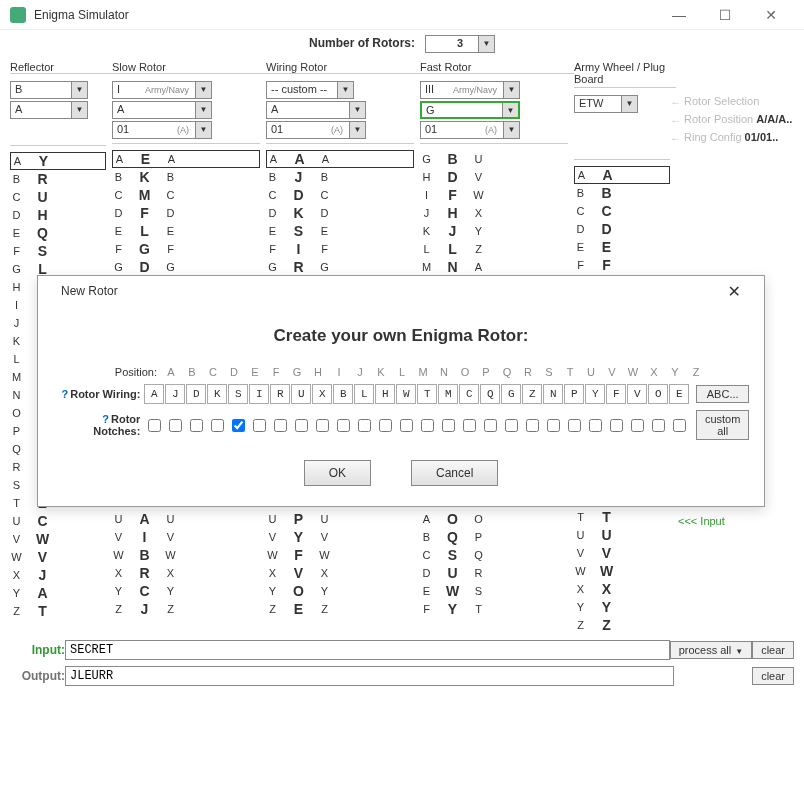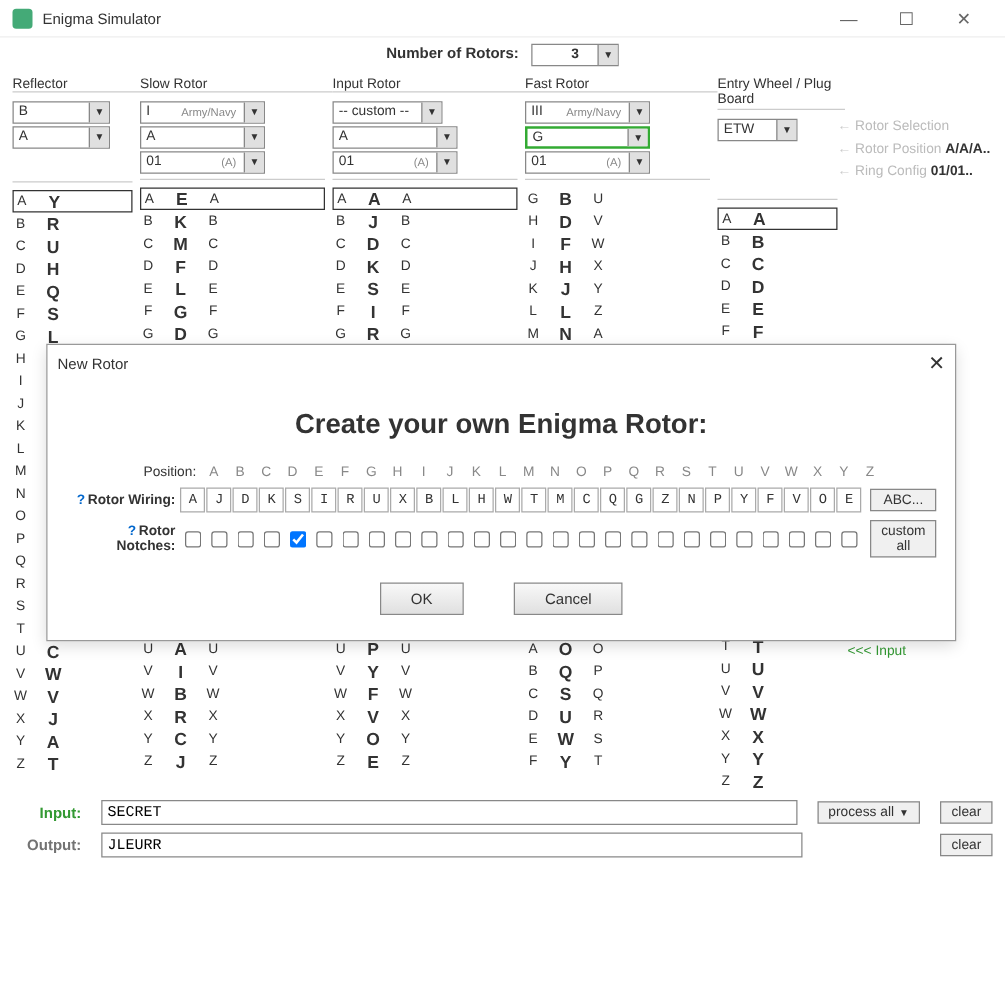--- a/index.html
+++ b/index.html
@@ -19,31 +19,31 @@
   .colhdr::after { content: ''; position: absolute; left: 0; right: -6px; top: 100%; height: 1px; background: #ccc; }
   .selrow { margin-bottom: 2px; }
   .selrow .sel { width: 78px; }
   .selrow .sel .sub { float: right; font-size: 9px; color: #888; margin-right: 18px; line-height: 14px;}
   hr.sep { border: none; border-top: 1px solid #ccc; margin: 4px 0; }
   .wiring { margin-top: 6px; font-family: 'Courier New', monospace; font-size: 11px; line-height: 18px; }
   .wrow { display: flex; align-items: center; height: 18px; }
   .wrow span { width: 13px; text-align: center; }
   .wrow .big { font-weight: bold; font-size: 14px; }
   .wrow.box { border: 1px solid #333; }
-  .bottom { display: flex; align-items: center; gap: 16px; margin-top: 6px; }
+  .bottom { display: flex; align-items: center; gap: 0; margin-top: 6px; }
   .bottom-label { width: 55px; text-align: right; font-weight: bold; }
   .bottom-input { flex: 1; border: 1px solid #888; height: 20px; padding: 2px 4px; font-family: 'Courier New', monospace; font-size: 12px; }
   .btn { border: 1px solid #888; background: #f0f0f0; padding: 2px 8px; font-size: 11px; }
   .btn .arrow2 { font-size: 8px; margin-left: 4px; }
   
   .dialog { position: absolute; left: 37px; top: 275px; width: 728px; border: 1px solid #999; background: #fff; box-shadow: 0 4px 12px rgba(0,0,0,0.15); }
-  .dlg-title { height: 30px; display: flex; align-items: center; padding: 0 8px; font-size: 12px; }
+  .dlg-title { height: 30px; display: flex; align-items: center; padding: 0 23px; font-size: 12px; }
   .dlg-close { margin-left: auto; font-size: 16px; }
   .dlg-body { padding: 20px 15px; }
-  .dlg-heading { text-align: center; font-size: 22px; font-weight: bold; margin-bottom: 20px; }
+  .dlg-heading { text-align: center; font-size: 17px; font-weight: bold; margin-bottom: 20px; }
   .dlg-row { display: flex; align-items: center; margin-bottom: 6px; }
   .dlg-row-label { width: 108px; text-align: right; font-size: 11px; padding-right: 4px; }
   .dlg-row-label .q { color: #06c; font-weight: bold; margin-right: 2px; }
   .dlg-cells { display: flex; gap: 0; }
   .dlg-cell { width: 20px; height: 20px; border: 1px solid #aaa; background: #fff; display: flex; align-items: center; justify-content: center; font-family: 'Courier New', monospace; font-size: 11px; margin-right: 1px; }
   .dlg-pos { width: 20px; text-align: center; font-size: 11px; color: #888; margin-right: 1px; }
   .dlg-chk { width: 20px; height: 14px; display: flex; align-items: center; justify-content: center; margin-right: 1px; }
   .dlg-chk input { margin: 0; }
   .dlg-sidebtn { margin-left: 6px; border: 1px solid #888; background: #f0f0f0; padding: 2px 6px; font-size: 11px; width: 60px; text-align: center; }
   .dlg-actions { display: flex; justify-content: center; gap: 40px; margin-top: 20px; }
@@ -403,21 +403,21 @@
             <span>Z</span>
             <span>&nbsp;</span>
             <span class="big">J</span>
             <span>&nbsp;</span>
             <span>Z</span>
           </div>
         </div>
     </div>
 
     <div class="col" style="flex:0 0 148px">
-      <div class="colhdr">Input Rotor</div>
+      <div class="colhdr">Wiring Rotor</div>
       <div style="height:4px"></div>
       <div class="selrow"><span class="sel" style="width:88px"><span>-- custom --</span><span class="arrow">▼</span></span></div>
       <div class="selrow"><span class="sel" style="width:100px"><span>A</span><span class="arrow">▼</span></span></div>
       <div class="selrow"><span class="sel" style="width:100px"><span>01</span><span class="sub">(A)</span><span class="arrow">▼</span></span></div>
       <hr class="sep">
       <div class="wiring" id="wire-middle">
           <div class="wrow box">
             <span>A</span>
             <span>&nbsp;</span>
             <span class="big">A</span>
@@ -789,21 +789,21 @@
             <span>F</span>
             <span>&nbsp;</span>
             <span class="big">Y</span>
             <span>&nbsp;</span>
             <span>T</span>
           </div>
         </div>
     </div>
 
     <div class="col" style="flex:0 0 96px">
-      <div class="colhdr" style="height:26px">Entry Wheel / Plug Board</div>
+      <div class="colhdr" style="height:26px">Army Wheel / Plug Board</div>
       <div style="height:4px"></div>
       <div class="selrow"><span class="sel" style="width:64px"><span>ETW</span><span class="arrow">▼</span></span></div>
       <div style="height:40px"></div>
       <hr class="sep">
       <div class="wiring" id="wire-entry">
           <div class="wrow box">
             <span>A</span>
             <span>&nbsp;</span>
             <span class="big">A</span>
           </div>

